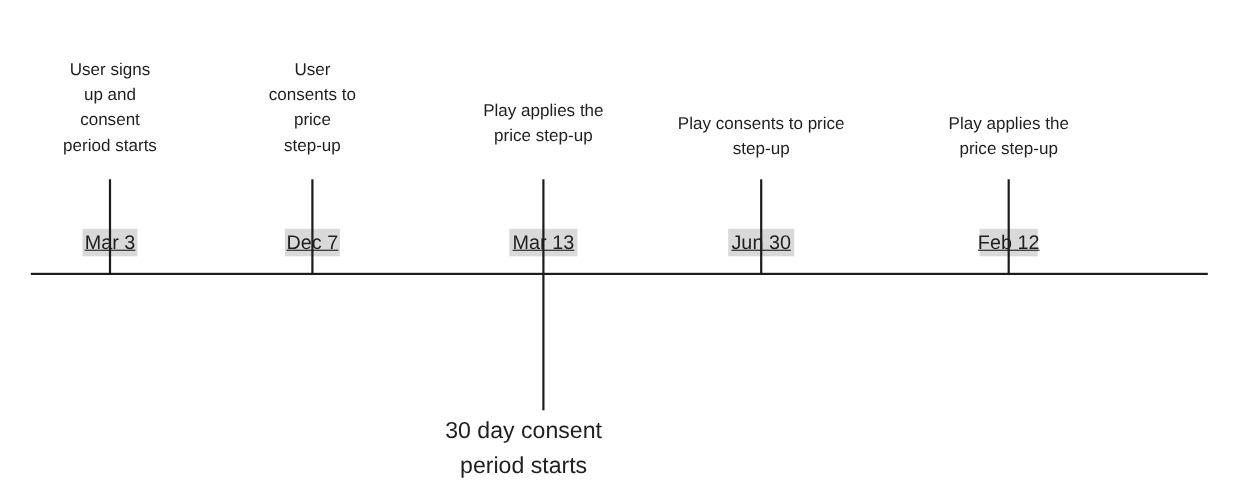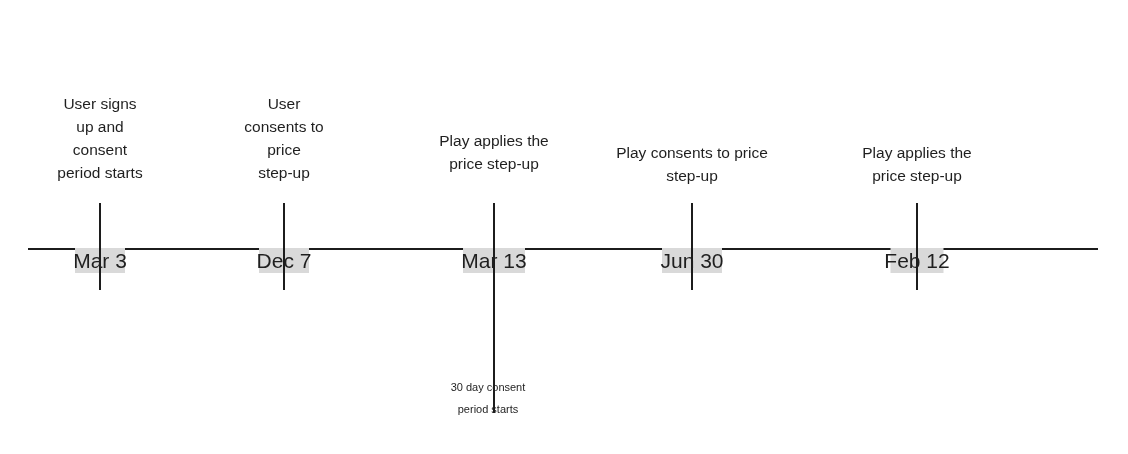--- a/index.html
+++ b/index.html
@@ -20,21 +20,21 @@
     position: absolute;
     left: 28px;
     top: 248px;
     width: 1070px;
     height: 2px;
     background: var(--line, #1c1c1c);
   }
 
   
   .event { position: absolute; left: 0; top: 0; }
-  .event > div { position: absolute; transform: translateX(-50%); left: var(--x); margin-top: 40px; }
+  .event > div { position: absolute; transform: translateX(-50%); left: var(--x); }
 
   .event-label {
     text-align: center;
     font-size: 15.5px;
     line-height: 23px;
     white-space: pre-line;
     z-index: 4;
   }
 
   .tick {
@@ -47,24 +47,25 @@
     top: 208px;
     height: 25px;
     background: var(--date-bg, #d9d9d9);
     z-index: 1;
   }
 
   .date-label {
     top: 208px;
     height: 25px;
     line-height: 25px;
-    font-size: 21px;
+    font-size: 18px;
     text-align: center;
     white-space: nowrap;
     z-index: 3;
+    text-decoration: underline;
   }
 
   
   .banner {
     position: absolute;
     top: 281px;
     height: 39px;
   }
   .banner svg { position: absolute; left: 0; top: 0; }
   .banner-label {
@@ -72,26 +73,26 @@
     inset: 0;
     display: flex;
     align-items: center;
     justify-content: center;
     font-size: 15.5px;
     z-index: 2;
   }
 
   .footnote {
     position: absolute;
-    left: 488px;
+    left: 476px;
     top: 376px;
     transform: translateX(-50%);
     text-align: center;
-    font-size: 11px;
-    line-height: 22px;
+    font-size: 21px;
+    line-height: 32px;
     white-space: pre-line;
   }
 </style>
 </head>
 <body>
 
 <div class="canvas">
 
   <div class="axis"></div>
 

